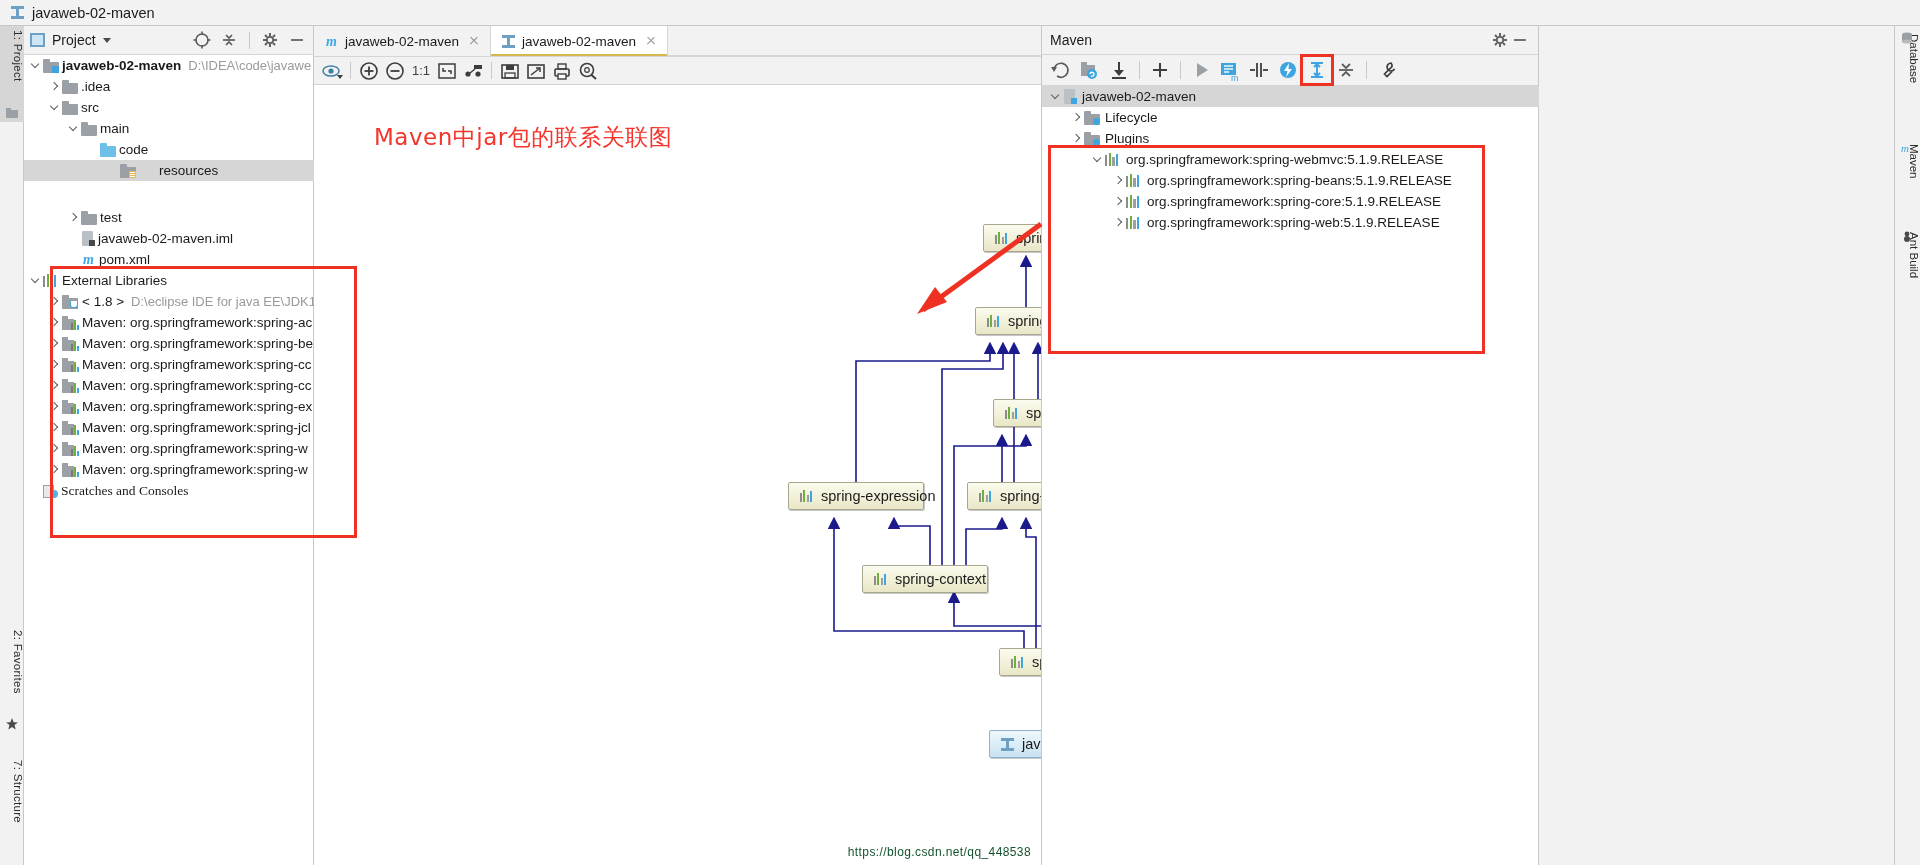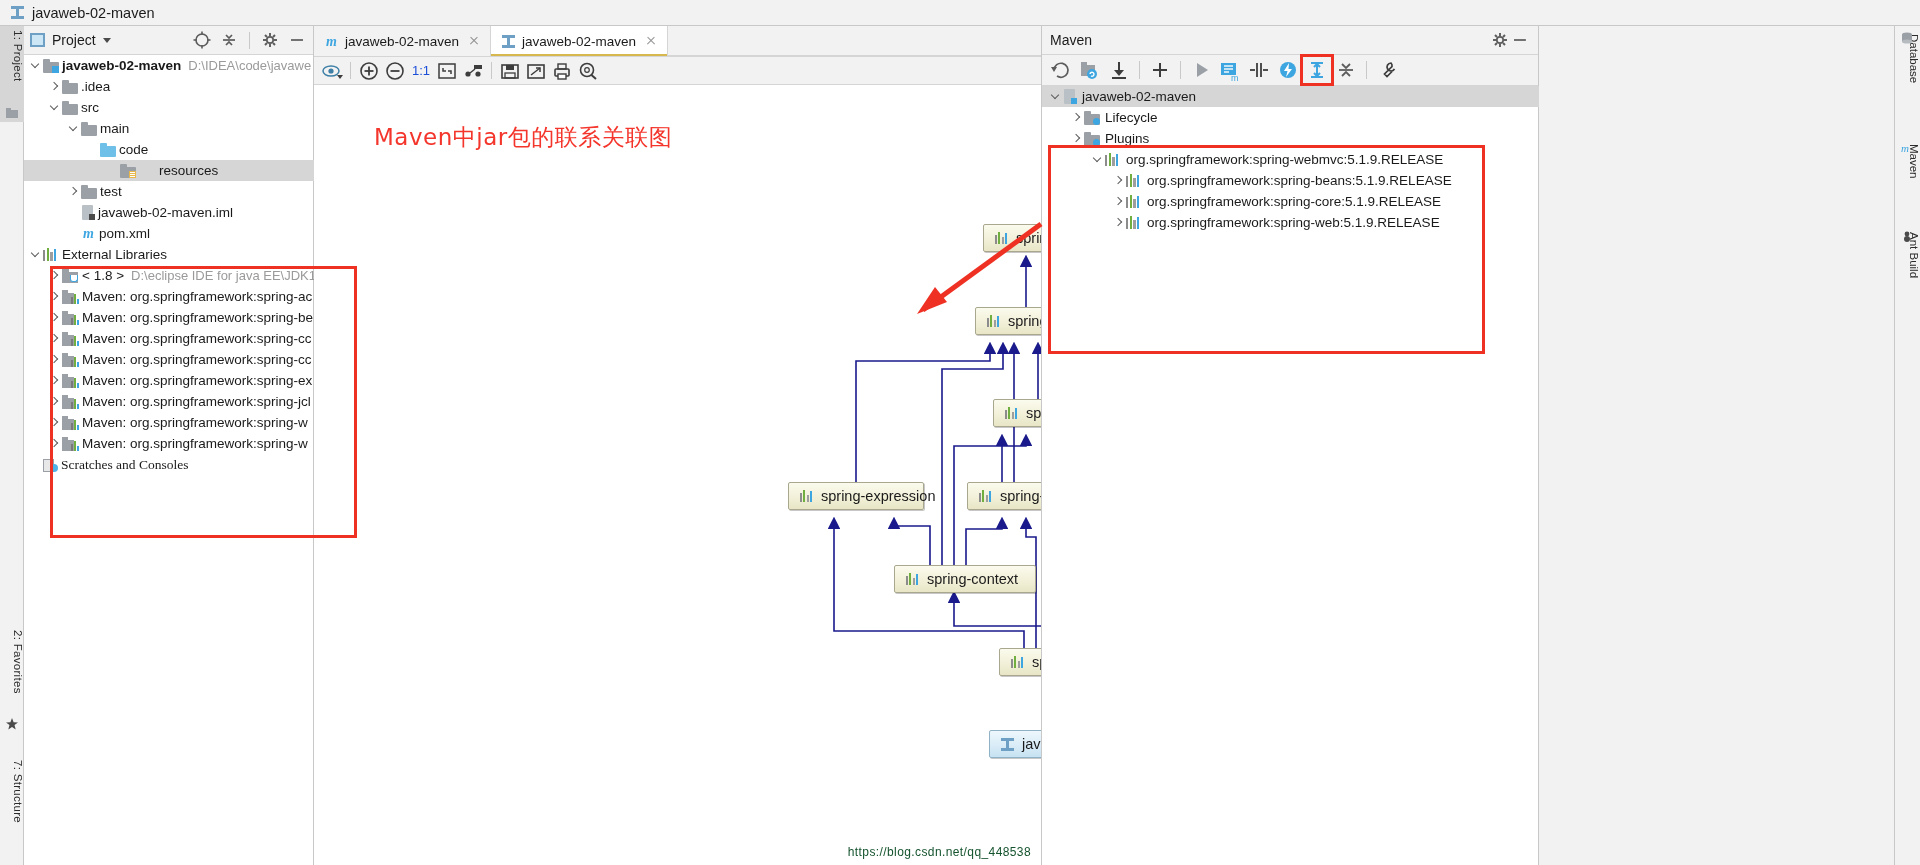--- a/index.html
+++ b/index.html
@@ -384,21 +384,21 @@
       </div>
       <div class="trow sel" style="padding-left: 61px; gap: 20px;">
         <span class="chev"></span>
         <span class="f-ic f-gray f-res">
           <span class="tab"></span>
           <span class="body"></span>
           <span class="badge"></span>
         </span>
         <span class="tlabel">resources</span>
       </div>
-      <div class="trow" style="padding-left: 42px;">
+      <div class="trow" style="padding-left: 42px; margin-top: 26px;">
         <span class="chev r"></span>
         <span class="f-ic f-gray">
           <span class="tab"></span>
           <span class="body"></span>
         </span>
         <span class="tlabel">test</span>
       </div>
       <div class="trow" style="padding-left: 42px;">
         <span class="chev"></span>
         <span class="iml-ic">
@@ -577,21 +577,21 @@
       <svg width="24" height="22">
           <circle cx="12" cy="11" r="8" fill="none" stroke="#3d3d3d" stroke-width="1.6"></circle>
       <line x1="12" y1="6.5" x2="12" y2="15.5" stroke="#3d3d3d" stroke-width="1.8"></line>
       <line x1="7.5" y1="11" x2="16.5" y2="11" stroke="#3d3d3d" stroke-width="1.8"></line>
         </svg></span>
     <span class="dbtn">
       <svg width="24" height="22">
           <circle cx="12" cy="11" r="8" fill="none" stroke="#3d3d3d" stroke-width="1.6"></circle>
       <line x1="7.5" y1="11" x2="16.5" y2="11" stroke="#3d3d3d" stroke-width="1.8"></line>
         </svg></span>
-    <span class="dbtn" style="font-size:13px;text-align:center;line-height:22px;color:#1d4ed8">1:1</span>
+    <span class="dbtn" style="font-size:13px;text-align:center;line-height:22px;color:#404040">1:1</span>
     <span class="dbtn">
       <svg width="24" height="22">
           <rect x="4" y="4" width="16" height="14" fill="none" stroke="#3d3d3d" stroke-width="1.5"></rect>
       <polyline points="8,8 8,11 11,11" fill="none" stroke="#3d3d3d" stroke-width="1.5"></polyline>
       <polyline points="16,14 16,11 13,11" fill="none" stroke="#3d3d3d" stroke-width="1.5"></polyline>
         </svg></span>
     <span class="dbtn">
       <svg width="24" height="22">
           <circle cx="7" cy="14" r="2.6" fill="#3d3d3d"></circle>
           <circle cx="17" cy="14" r="2.6" fill="#3d3d3d"></circle>
@@ -711,21 +711,21 @@
         </div>
         <div class="gnode" style="left: 653px; top: 396px; width: 96px;">
           <span class="gbars">
             <span class="b1"></span>
             <span class="b2"></span>
             <span class="b3"></span>
             <span class="b4"></span>
           </span>
           <span>spring-aop</span>
         </div>
-        <div class="gnode" style="left: 580px; top: 479px; width: 142px; text-align: right;">
+        <div class="gnode" style="left: 548px; top: 479px; width: 126px; text-align: right;">
           <span class="gbars">
             <span class="b1"></span>
             <span class="b2"></span>
             <span class="b3"></span>
             <span class="b4"></span>
           </span>
           <span>spring-context</span>
         </div>
         <div class="gnode" style="left: 685px; top: 562px; width: 122px;">
           <span class="gbars">

